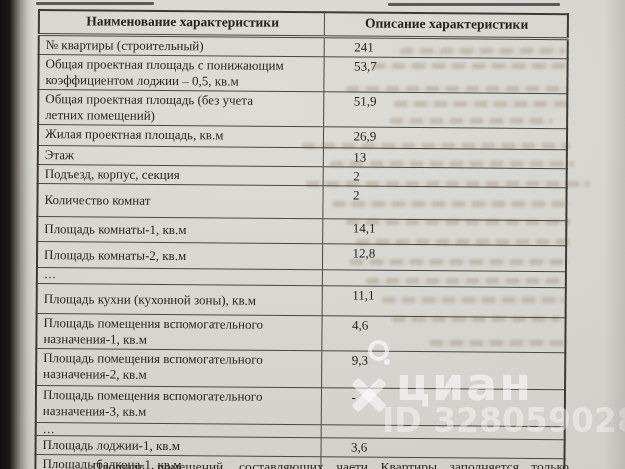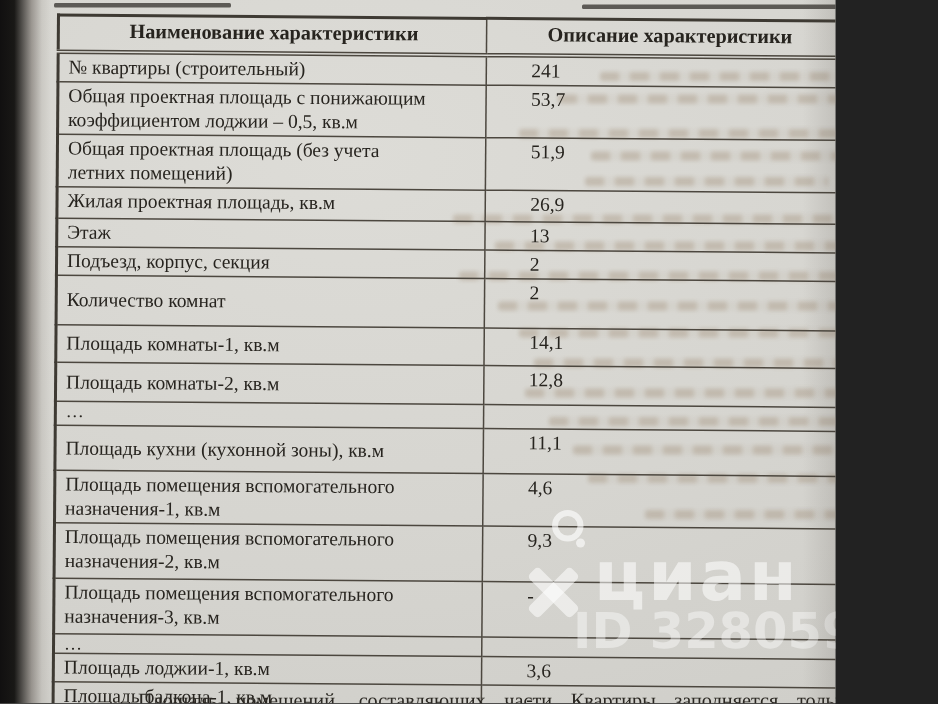--- a/index.html
+++ b/index.html
@@ -1,17 +1,17 @@
 <!DOCTYPE html>
 <html><head>
 <meta charset="utf-8">
 <style>
   html,body{margin:0;padding:0;background:#222;}
   .photo{
-    position:relative;width:557px;height:469px;overflow:hidden;
+    position:relative;width:625px;height:469px;overflow:hidden;
     background:radial-gradient(120% 95% at 42% 22%, #dddcd7 0%, #d6d5d0 55%, #cfcec9 100%);
     font-family:"Liberation Serif", serif;
   }
   
   .edge-left{position:absolute;left:0;top:0;bottom:0;width:34px;
     background:linear-gradient(90deg,#111010 0%,#191816 28%,rgba(105,98,92,.55) 62%,rgba(160,155,148,.25) 82%,transparent 100%);}
   .edge-right{position:absolute;right:0;top:0;bottom:0;width:22px;
     background:linear-gradient(270deg,rgba(70,64,58,.14),transparent);}
   
   .topline{position:absolute;height:3px;top:2px;background:rgba(45,42,38,.72);filter:blur(.5px);border-radius:1px;}

